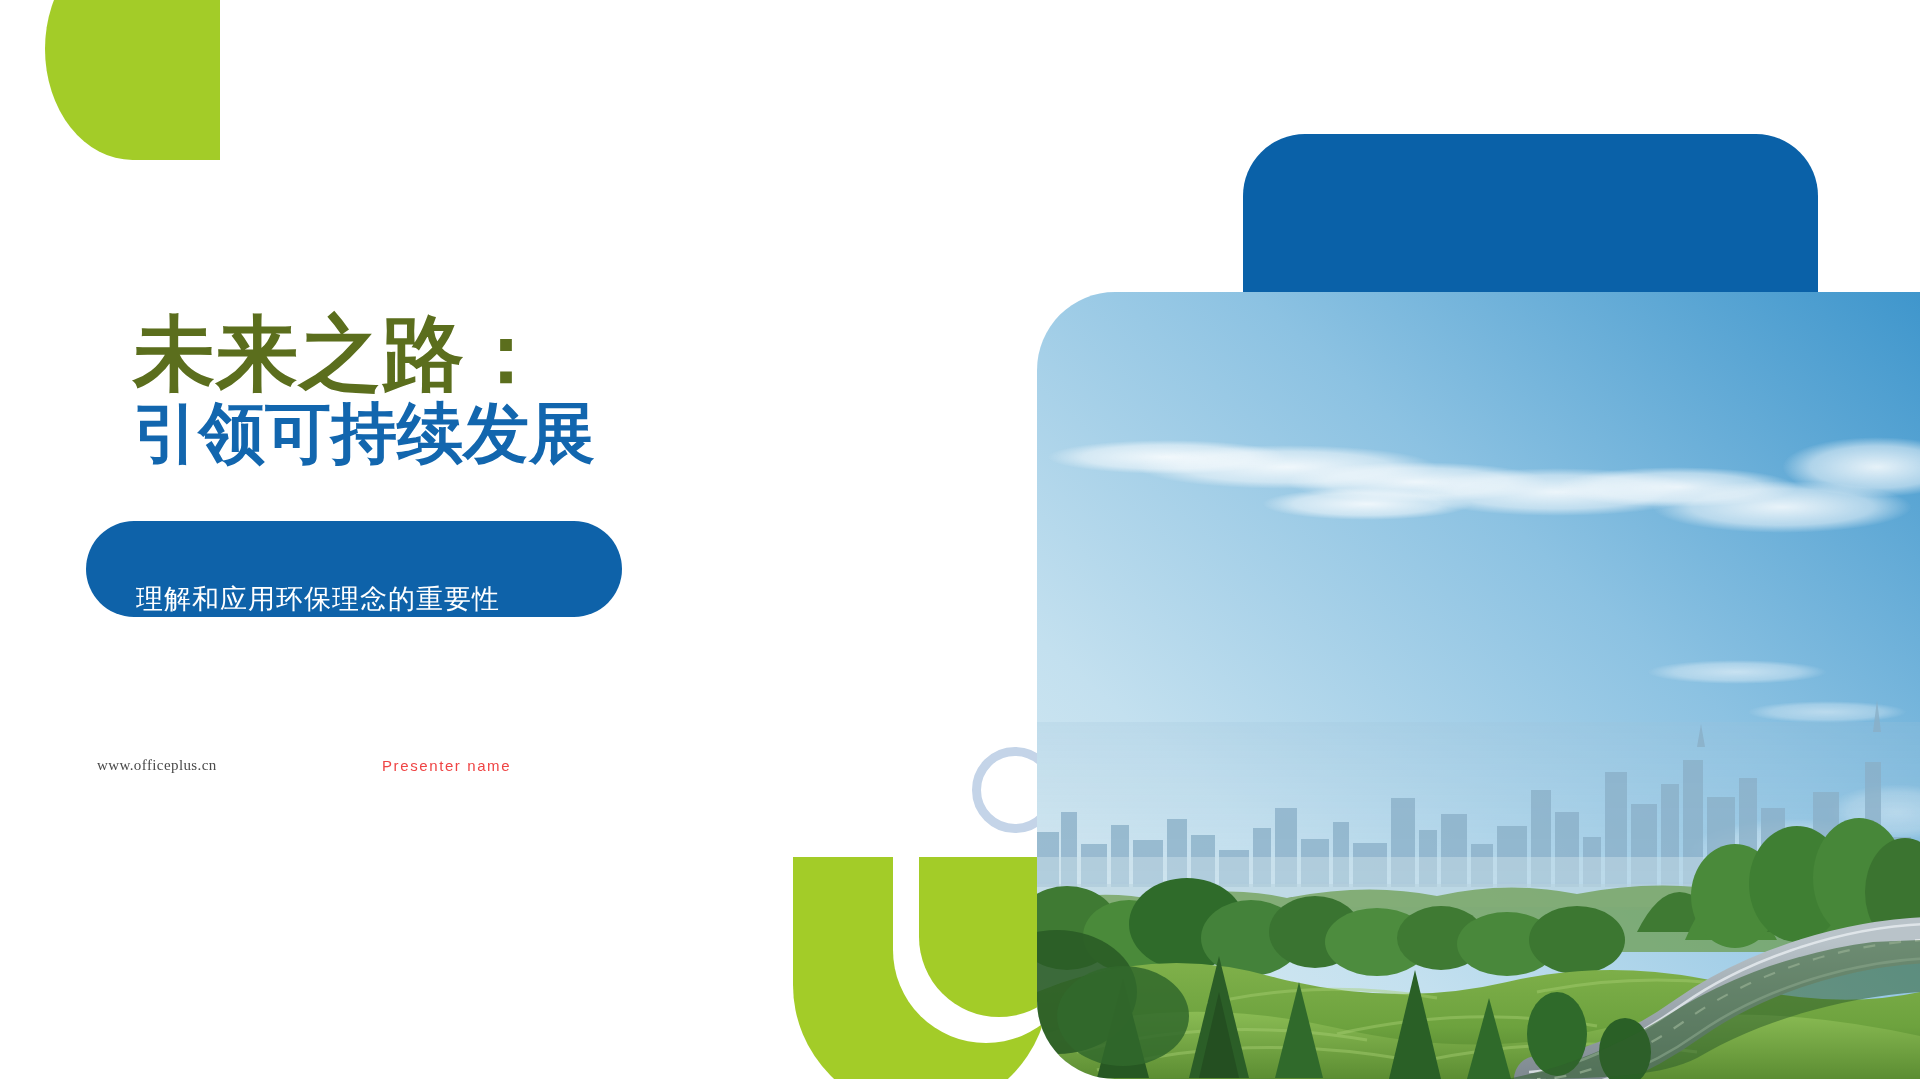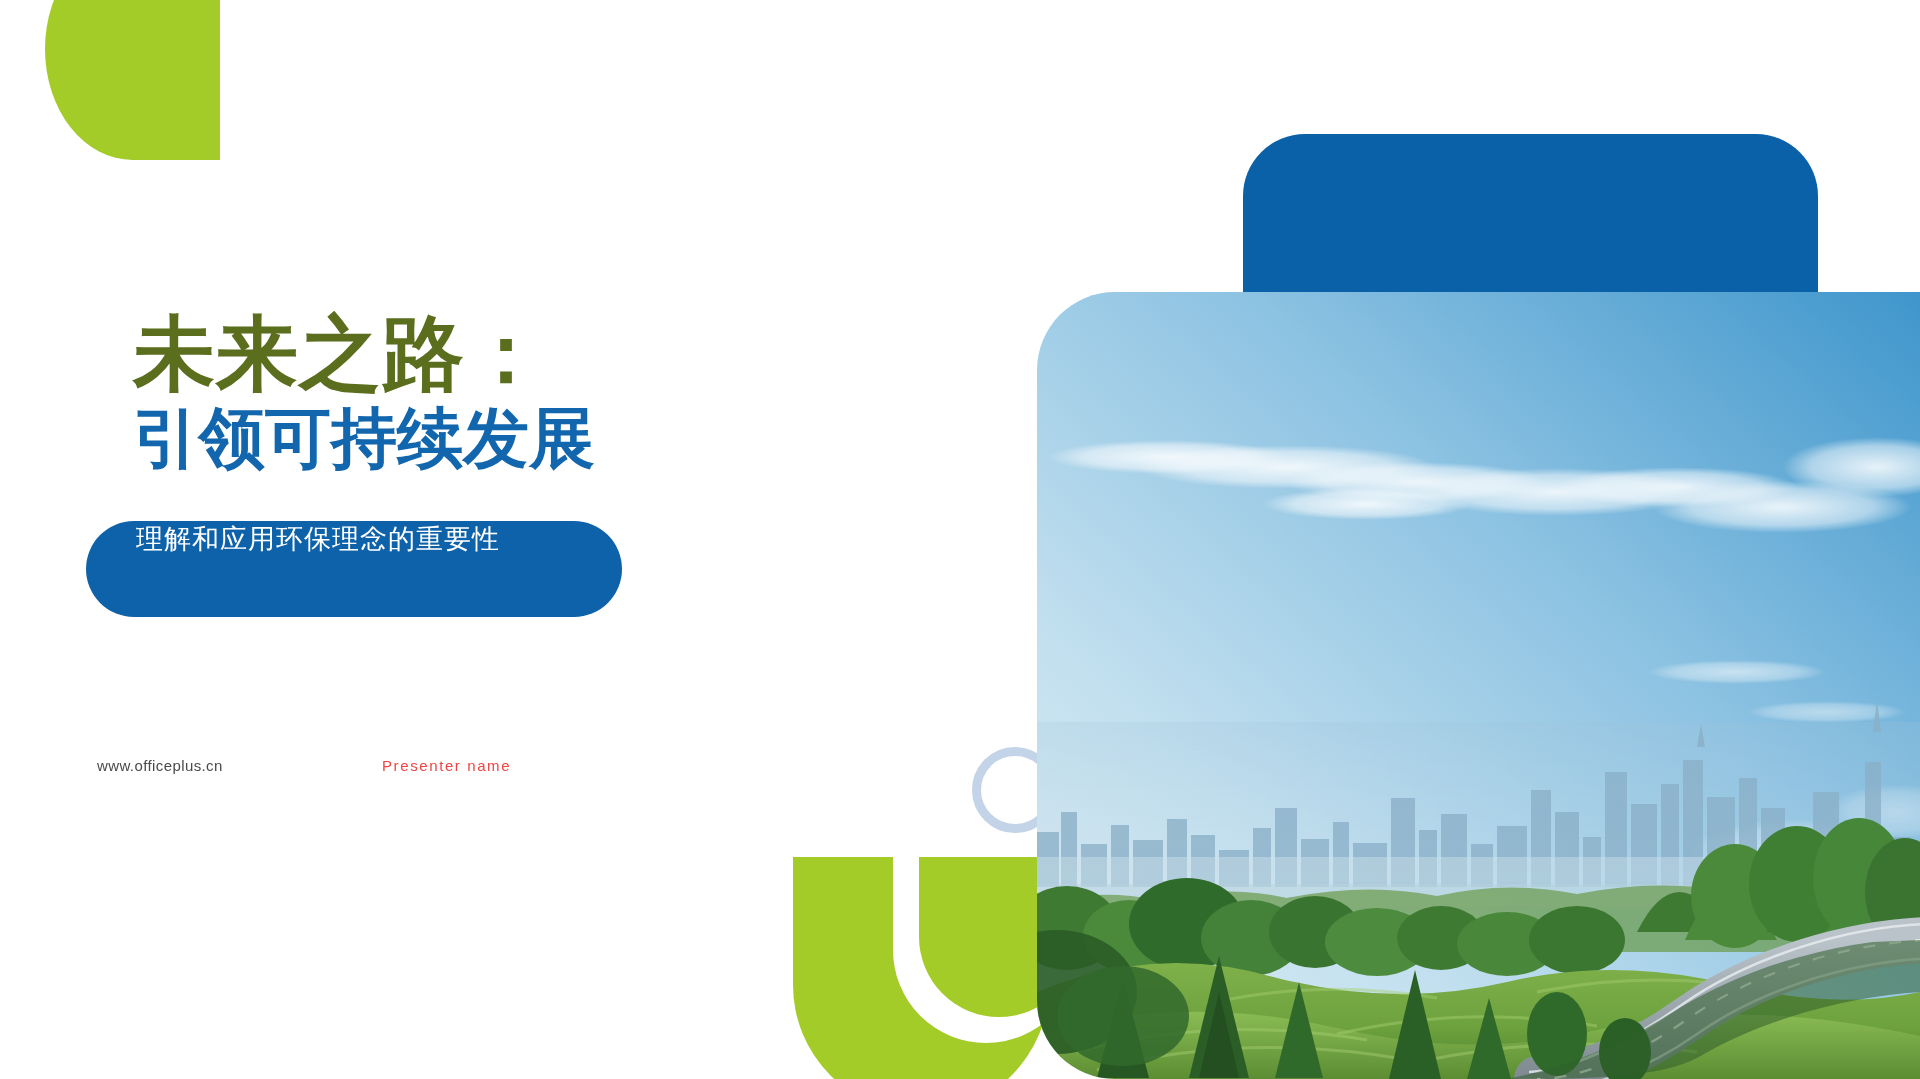--- a/index.html
+++ b/index.html
@@ -64,42 +64,42 @@
   .photo-card svg{display:block;width:883px;height:787px;}
 
   
   .title-block{position:absolute;left:97px;top:312px;width:640px;margin-left:36px;}
   .title-line1{
     font-family:"DejaVu Sans","Liberation Sans",sans-serif;
     font-size:82px;font-weight:bold;color:#5b6e1d;line-height:1.02;
     letter-spacing:1px;white-space:nowrap;
   }
   .title-line2{
-    font-family:Liberation Serif, serif;
+    font-family:Liberation Mono, monospace;
     font-size:66px;font-weight:bold;color:#1266ae;line-height:1.18;
     letter-spacing:0px;white-space:nowrap;margin-top:4px;
   }
 
   
   .subtitle-pill{
     position:absolute;left:86px;top:521px;width:536px;height:96px;
     background:#0e62a9;border-radius:48px;
-    display:flex;align-items:flex-start;
+    display:flex;align-items:flex-end;
   }
   .subtitle-text{
     font-family:"DejaVu Sans","Liberation Sans",sans-serif;
     font-size:27px;color:#ffffff;letter-spacing:1px;
     padding-left:50px;white-space:nowrap;
   }
 
   
   .footer{position:absolute;left:97px;top:757px;width:560px;height:24px;}
   .footer-site{
     position:absolute;left:0;top:0;font-size:15px;color:#4a4a4a;
-    letter-spacing:0.4px;font-family:Liberation Sans, sans-serif;white-space:nowrap;
+    letter-spacing:0.4px;font-family:Liberation Serif, serif;white-space:nowrap;
   }
   .footer-presenter{
     position:absolute;left:285px;top:0;font-size:15px;color:#ef4444;
     letter-spacing:1.6px;font-family:"Liberation Sans",sans-serif;white-space:nowrap;
   }
 </style>
 </head>
 <body>
 
 <div id="slide">

